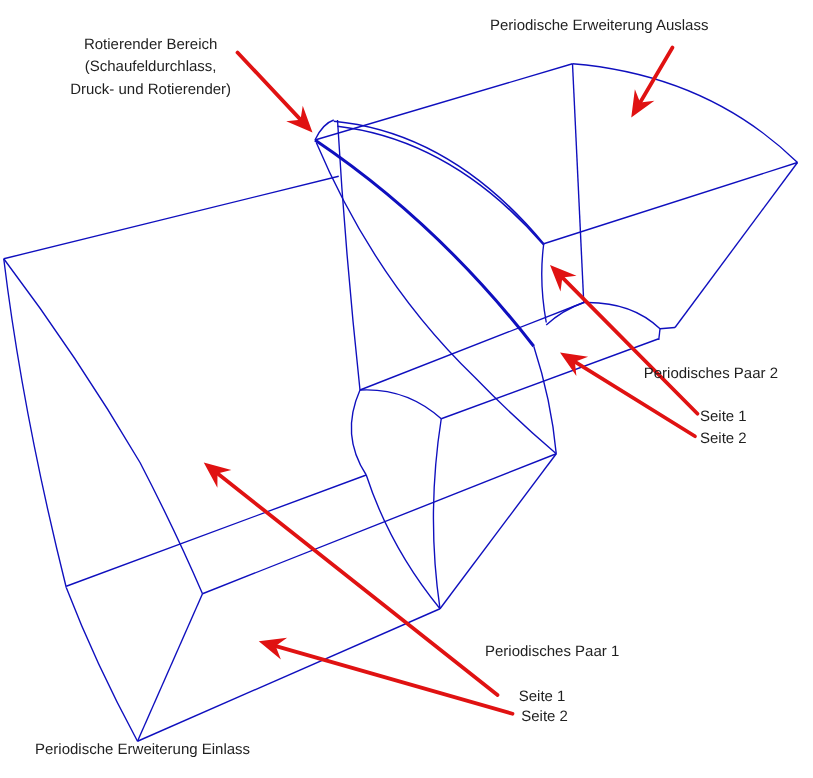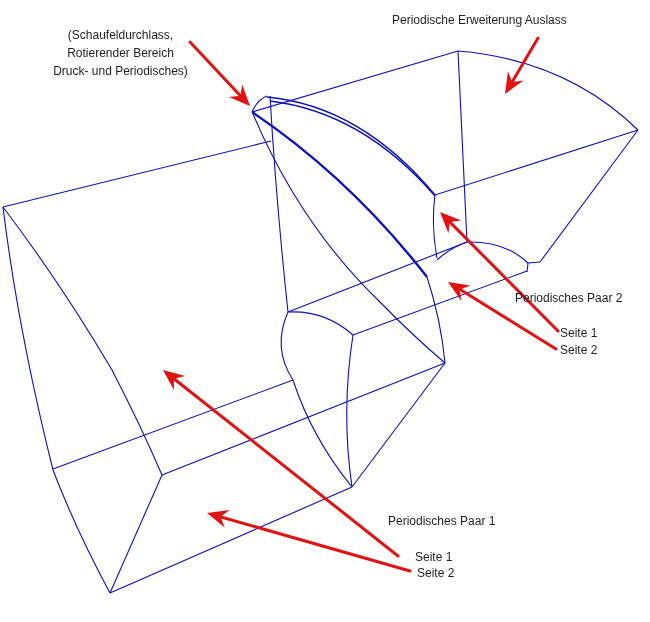--- a/index.html
+++ b/index.html
@@ -101,28 +101,29 @@
         <polygon class="arrow-head" points="163,370 185.1,375.9 174.0,378.7 173.9,390.1"></polygon>
       </g>
       <g>
         <line class="arrow-shaft" x1="410" y1="571" x2="216.6" y2="515.7"></line>
         <polygon class="arrow-head" points="207,513 229.7,510.1 220.5,516.8 224.7,527.5"></polygon>
       </g>
     </g>
   </svg>
 
   <div class="lbl center" style="left:18px;top:26px;width:205px;">
+    <div>Rotierender Bereich</div>
     <div>(Schaufeldurchlass,</div>
-    <div>Rotierender Bereich</div>
-    <div>Druck- und Periodisches)</div>
+    <div>Druck- und Rotierender)</div>
   </div>
 
   <div class="lbl" style="left:392px;top:11px;">Periodische Erweiterung Auslass</div>
 
   <div class="lbl" style="left:515px;top:289px;">Periodisches Paar 2</div>
   <div class="lbl" style="left:560px;top:324px;">Seite 1</div>
   <div class="lbl" style="left:560px;top:341px;">Seite 2</div>
 
   <div class="lbl" style="left:388px;top:512px;">Periodisches Paar 1</div>
   <div class="lbl" style="left:415px;top:548px;">Seite 1</div>
   <div class="lbl" style="left:417px;top:564px;">Seite 2</div>
 
+  <div class="lbl" style="left:28px;top:590px;">Periodische Erweiterung Einlass</div>
 </div>
 
 </body></html>

